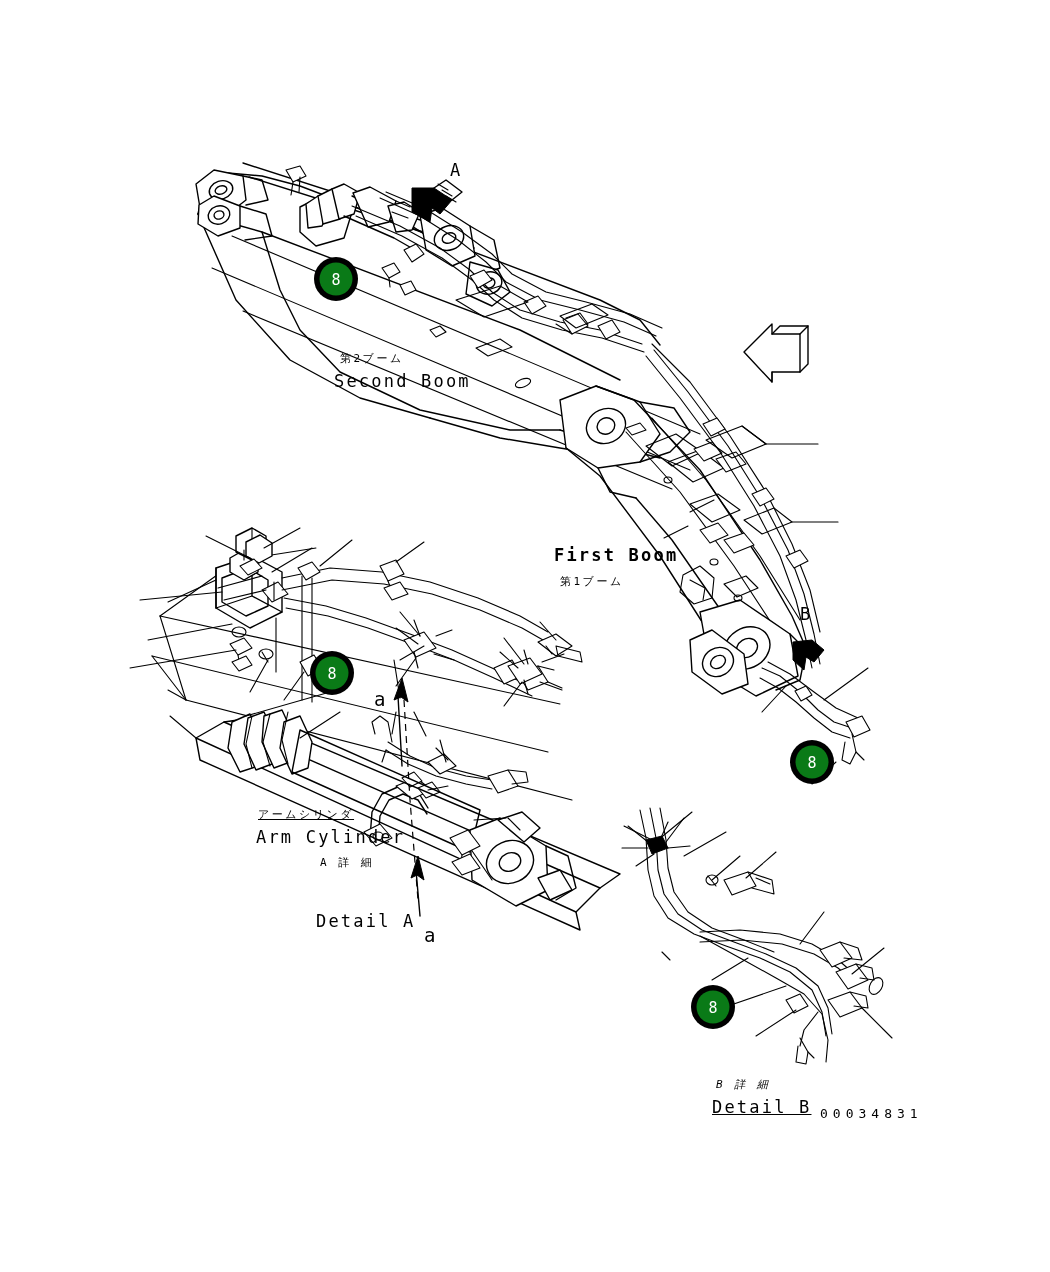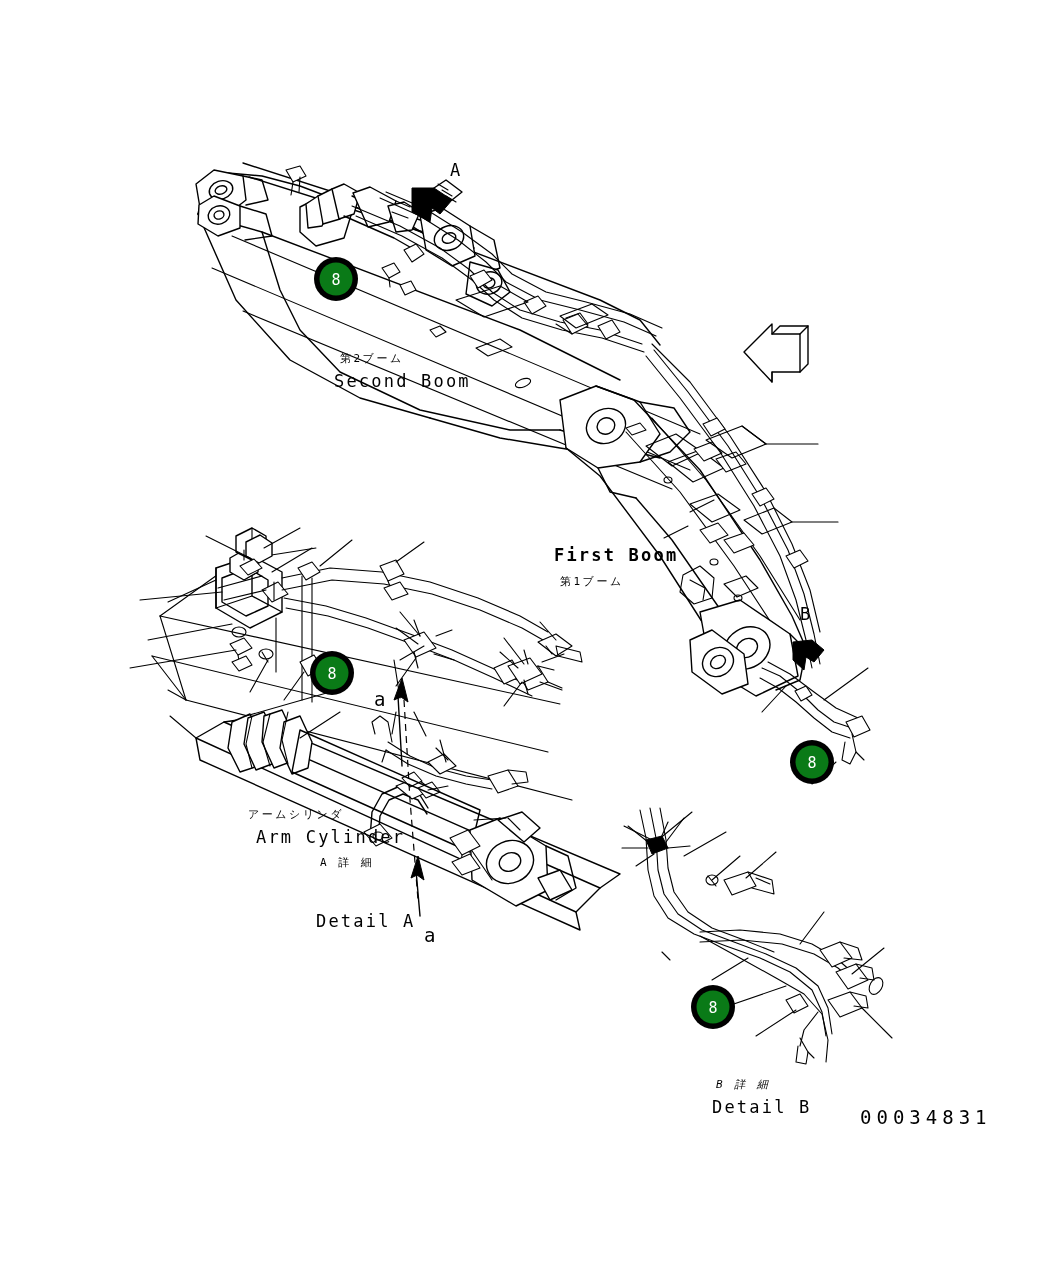--- a/index.html
+++ b/index.html
@@ -506,32 +506,32 @@
     </g>
 
   </svg>
 
   <div class="lbl lbl-jp" style="left:340px; top:352px;">第2ブーム</div>
   <div class="lbl lbl-en" style="left:334px; top:371px;">Second Boom</div>
 
   <div class="lbl lbl-jp" style="left:560px; top:546px;margin-top:29px;">第1ブーム</div>
   <div class="lbl lbl-en" style="left:554px; top:545px;font-weight:bold;">First Boom</div>
 
-  <div class="lbl lbl-jp" style="left:248px; top:808px;">アームシリンダ</div>
+  <div class="lbl lbl-jp" style="left:258px; top:808px;text-decoration:underline;">アームシリンダ</div>
   <div class="lbl lbl-en" style="left:256px; top:827px;">Arm Cylinder</div>
 
   <div class="lbl lbl-jp" style="left:320px; top:856px;">A 詳 細</div>
   <div class="lbl lbl-en" style="left:316px; top:911px;">Detail A</div>
 
   <div class="lbl lbl-jp" style="left:716px; top:1078px;font-style:italic;">B 詳 細</div>
-  <div class="lbl lbl-en" style="left:712px; top:1097px;">Detail B</div>
+  <div class="lbl lbl-en" style="left:712px; top:1097px;text-decoration:underline;">Detail B</div>
 
   <div class="lbl lbl-sect" style="left:450px; top:160px;">A</div>
 
   <div class="lbl lbl-sect" style="left:800px; top:604px;">B</div>
 
   <div class="lbl lbl-az" style="left:374px; top:688px;">a</div>
 
   <div class="lbl lbl-az" style="left:424px; top:924px;">a</div>
 
-  <div class="lbl lbl-small" style="left:860px; top:1106px; font-size:19px; letter-spacing:5px;">00034831</div>
+  <div class="lbl lbl-small" style="left:820px; top:1106px; font-size:13px; letter-spacing:5px;">00034831</div>
 
 </div>
 
 </body></html>

